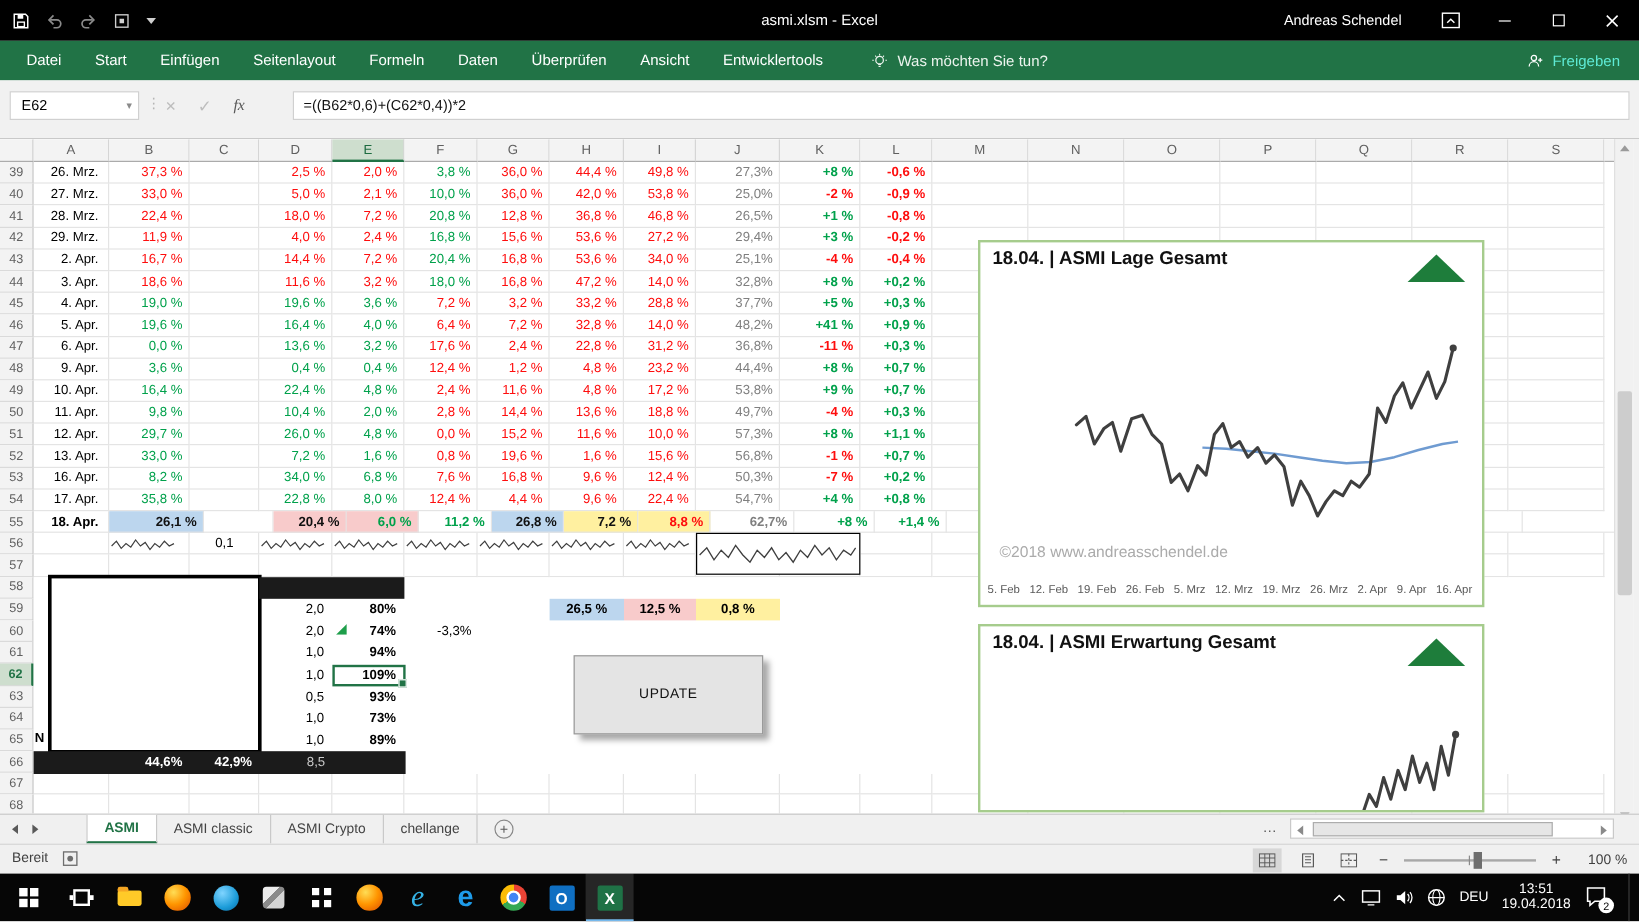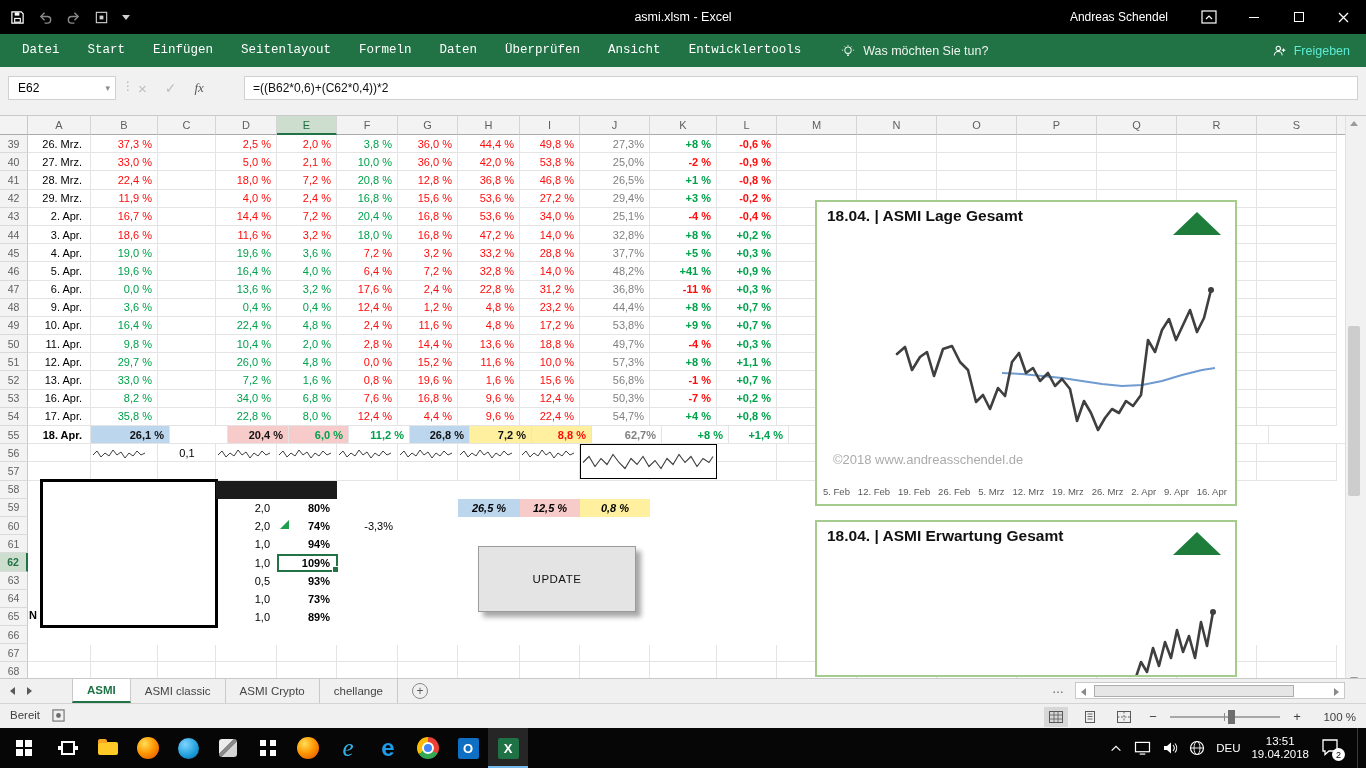--- a/index.html
+++ b/index.html
@@ -14,21 +14,21 @@
   .qat .caret { width:0; height:0; border-left:4px solid transparent; border-right:4px solid transparent; border-top:5px solid #cfcfcf; }
   .tb-title { position:absolute; left:0; top:0; width:100%; height:34px; display:flex; align-items:center; justify-content:center; font-size:12.5px; color:#fff; pointer-events:none; }
   .tb-right { position:absolute; right:0; top:0; height:34px; display:flex; align-items:center; }
   .tb-user { font-size:12px; margin-right:18px; }
   .winbtn { width:45px; height:34px; display:flex; align-items:center; justify-content:center; }
   .min-glyph { width:10px; height:1px; background:#fff; }
   .max-glyph { width:10px; height:10px; border:1px solid #fff; }
 
   
   .ribbon { position:absolute; left:0; top:34px; width:1366px; height:33px; background:#217346; display:flex; align-items:center; }
-  .rtabs { display:flex; align-items:center; height:15px; padding-left:8px;font-family:Liberation Mono, monospace; }
+  .rtabs { display:flex; align-items:center; height:15px; padding-left:8px; }
   .rtab { padding:0 14px; font-size:12.5px; color:#fff; height:33px; line-height:33px; cursor:default; }
   .tellme { display:flex; align-items:center; gap:8px; margin-left:26px; color:#ecf4ee; font-size:12.5px; }
   .share { position:absolute; right:16px; top:0; height:33px; display:flex; align-items:center; gap:7px; color:#5eead4; font-size:12.5px; }
 
   
   .fbar { position:absolute; left:0; top:67px; width:1366px; height:49px; background:#F1F1F1; border-bottom:1px solid #C9C9C9; }
   .namebox { position:absolute; left:8px; top:9px; width:108px; height:24px; background:#fff; border:1px solid #D0D0D0; font-size:12px; display:flex; align-items:center; padding-left:9px; }
   .namebox .dd { position:absolute; right:5px; color:#8a8a8a; font-size:9px; }
   .fdots { position:absolute; left:122px; top:12px; color:#b5b5b5; font-size:12px; letter-spacing:1px; }
   .ficons { position:absolute; left:138px; top:9px; height:24px; display:flex; align-items:center; gap:18px; }
@@ -58,21 +58,21 @@
   .white-overlay { position:absolute; left:28px; top:364.8px; width:1317px; height:163.8px; background:#fff; z-index:4; }
   .blackbox { position:absolute; left:40px; top:363px; width:178px; height:149px; background:#fff; border:3px solid #000; z-index:5; }
   .bar58 { position:absolute; left:216px; top:364.8px; width:121px; height:18.2px; background:#1B1B1B; z-index:5; }
   .block-values { position:absolute; left:216px; top:383px; width:121px; z-index:5; }
   .bv-row { display:flex; height:18.2px; }
   .bv-d { width:61px; font-size:11px; display:flex; align-items:center; justify-content:flex-end; padding-right:7px; }
   .bv-e { width:60px; font-size:11px; font-weight:bold; display:flex; align-items:center; justify-content:flex-end; padding-right:7px; }
   .e60-marker { position:absolute; left:280px; top:404px; z-index:6; }
   .f60 { position:absolute; left:337px; top:401.2px; width:56px; height:18.2px; font-size:11px; display:flex; align-items:center; justify-content:flex-end; z-index:5; }
   .row59 { position:absolute; left:458px; top:383px; height:18.2px; display:flex; z-index:5; }
-  .r59 { height:18.2px; font-size:11px; font-weight:bold; display:flex; align-items:center; justify-content:center;font-style:italic; }
+  .r59 { height:18.2px; font-size:11px; font-weight:bold; display:flex; align-items:center; justify-content:center; }
   .bar66 { position:absolute; left:28px; top:510.4px; width:310px; height:18.2px; background:#1B1B1B; z-index:5; display:flex; color:#fff; font-size:11px; font-weight:bold; }
   .bar66 .sp-a { width:63px; } .bar66 .sp-b { width:67px; } .bar66 .sp-c { width:58px; } .bar66 .sp-d { width:61px; color:#C9C9C9; font-weight:normal; }
   .bar66 span { display:flex; align-items:center; justify-content:flex-end; padding-right:6px; }
   .n-frag { position:absolute; left:29px; top:493px; font-size:11px; font-weight:bold; z-index:4; }
   .update-btn { position:absolute; left:478px; top:430px; width:158px; height:66px; background:#E4E4E4; border:1px solid #9a9a9a; box-shadow:5px 5px 5px rgba(0,0,0,0.35); display:flex; align-items:center; justify-content:center; font-size:11.5px; color:#111; letter-spacing:0.5px; z-index:5; }
   .selection { position:absolute; left:277px; top:437.6px; width:61px; height:18.6px; border:2px solid #217346; z-index:9; }
   .selection::after { content:""; position:absolute; right:-3px; bottom:-3px; width:5px; height:5px; background:#217346; border:1px solid #fff; }
 
   
   .spark { position:absolute; top:330.5px; width:54px; height:14px; overflow:visible; z-index:3; }
@@ -1003,20 +1003,26 @@
       </div>
     <svg class="e60-marker" width="9" height="9" viewBox="0 0 9 9">
         <path d="M0 9 L9 9 L9 0 Z" fill="#1E9E4A"></path>
       </svg>
     <div class="f60">-3,3%</div>
     <div class="row59">
         <div class="r59 bg-blue" style="width: 62px;">26,5 %</div>
         <div class="r59 bg-pink" style="width: 60px;">12,5 %</div>
         <div class="r59 bg-yellow" style="width: 70px;">0,8 %</div>
       </div>
+    <div class="bar66">
+      <span class="sp-a"></span>
+      <span class="sp-b">44,6%</span>
+      <span class="sp-c">42,9%</span>
+      <span class="sp-d">8,5</span>
+    </div>
     <div class="n-frag">N</div>
 
     <div class="update-btn">
       <span>UPDATE</span>
     </div>
 
     <div class="chartpanel cp1">
       <div class="cp-title">18.04. | ASMI Lage Gesamt</div>
       <div class="tri-up"></div>
       <svg class="plot" width="422" height="306" viewBox="0 0 422 306">

